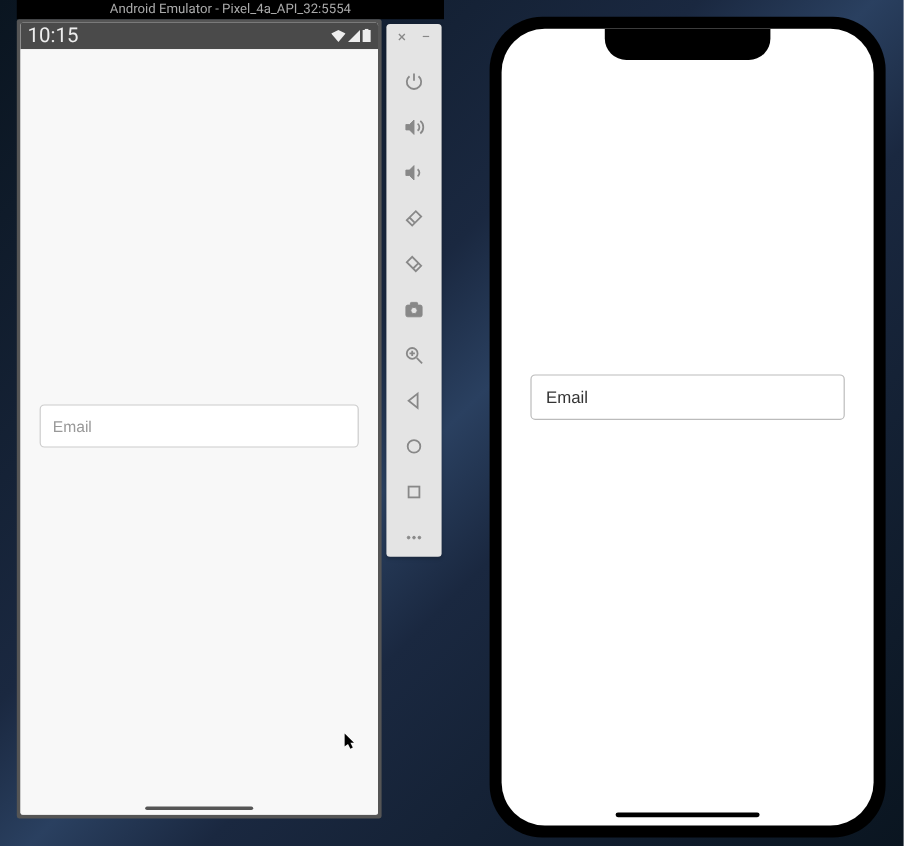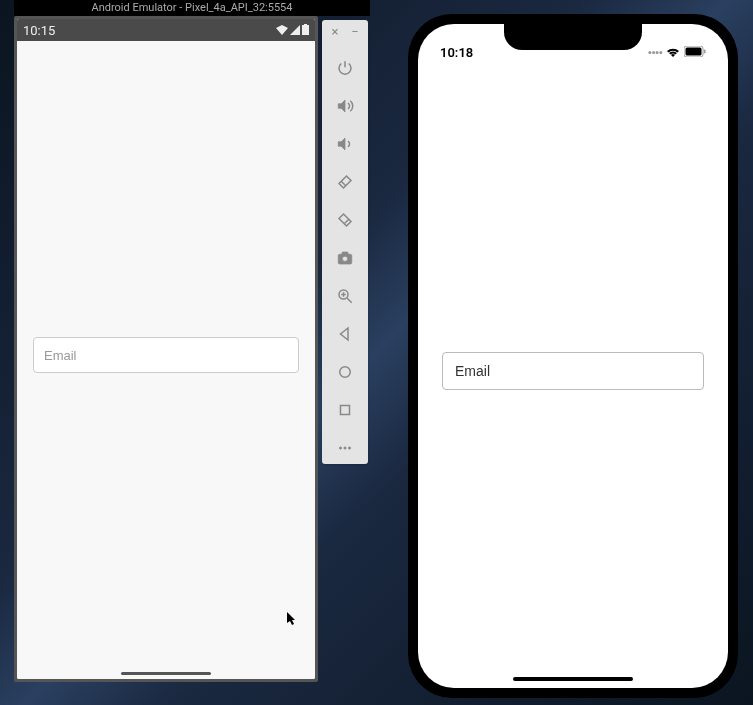--- a/index.html
+++ b/index.html
@@ -47,21 +47,21 @@
       overflow: hidden;
     }
     .android-statusbar {
       background: #4a4a4a;
       height: 22px;
       display: flex;
       justify-content: space-between;
       align-items: center;
       padding: 0 6px;
       color: #eee;
-      font-size: 13px;
+      font-size: 17px;
     }
     .android-status-icons {
       display: flex;
       gap: 2px;
       align-items: center;
     }
     .android-content {
       background: #f8f8f8;
       height: calc(100% - 22px);
       display: flex;
@@ -337,36 +337,18 @@
         <circle cx="6" cy="12" r="1.5"></circle>
         <circle cx="12" cy="12" r="1.5"></circle>
         <circle cx="18" cy="12" r="1.5"></circle>
       </svg>
   </div>
 </div>
 
 <div class="iphone-frame">
   <div class="iphone-screen">
     <div class="iphone-notch"></div>
-    <div class="iphone-statusbar">
-      <span>10:18</span>
-      <div class="iphone-status-icons">
-        <span class="signal-dots">••••</span>
-        <span>
-          <svg width="14" height="10" viewBox="0 0 14 10">
-              <path d="M7 10 L9 8 A3 3 0 0 0 5 8 Z M3 6 A6 6 0 0 1 11 6 L9.5 7.5 A4 4 0 0 0 4.5 7.5 Z M1 4 A9 9 0 0 1 13 4 L11.5 5.5 A7 7 0 0 0 2.5 5.5 Z" fill="#000"></path>
-            </svg>
-        </span>
-        <span>
-          <svg width="22" height="11" viewBox="0 0 22 11">
-              <rect x="0" y="0" width="19" height="11" rx="2.5" fill="none" stroke="#999" stroke-width="1"></rect>
-              <rect x="1.5" y="1.5" width="16" height="8" rx="1.5" fill="#000"></rect>
-              <rect x="20" y="3.5" width="1.5" height="4" rx="0.7" fill="#999"></rect>
-            </svg>
-        </span>
-      </div>
-    </div>
     <div class="iphone-content">
       <input type="text" class="iphone-input" placeholder="Email" style="">
     </div>
     <div class="iphone-home-indicator"></div>
   </div>
 </div>
 
 </body></html>

